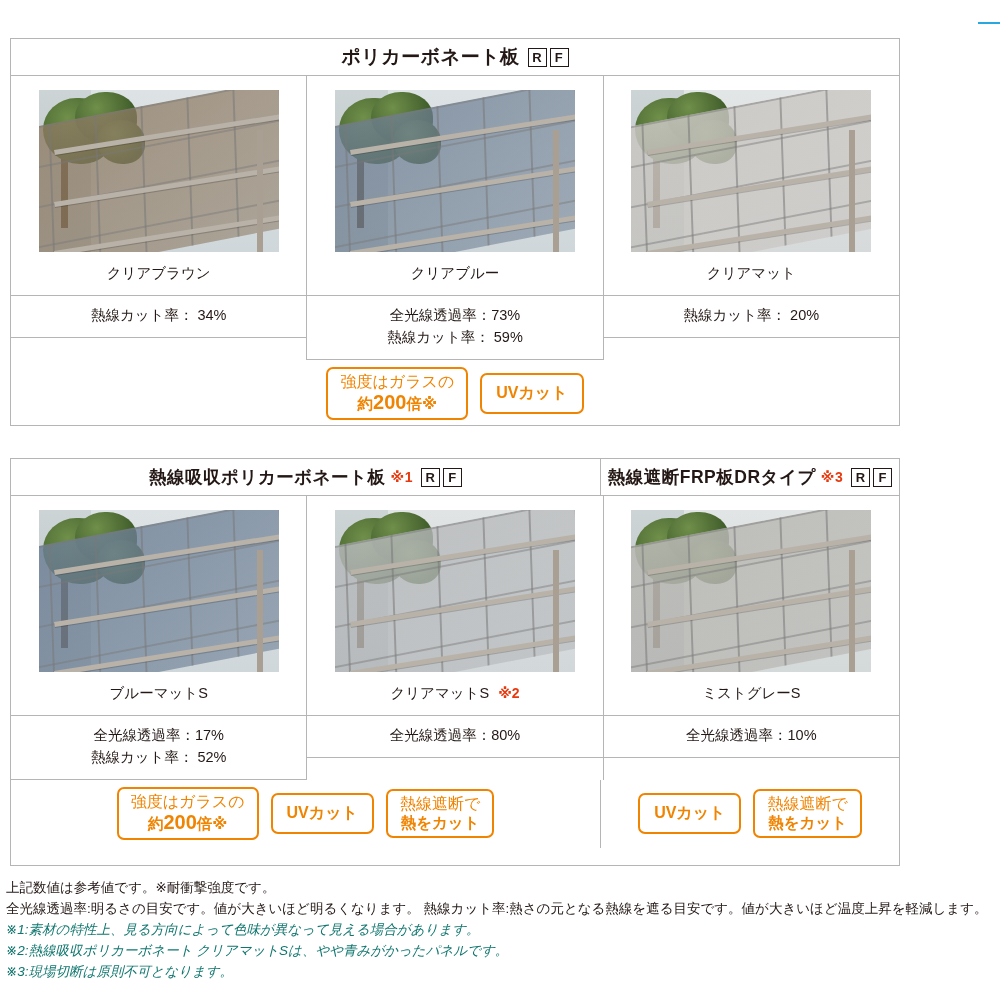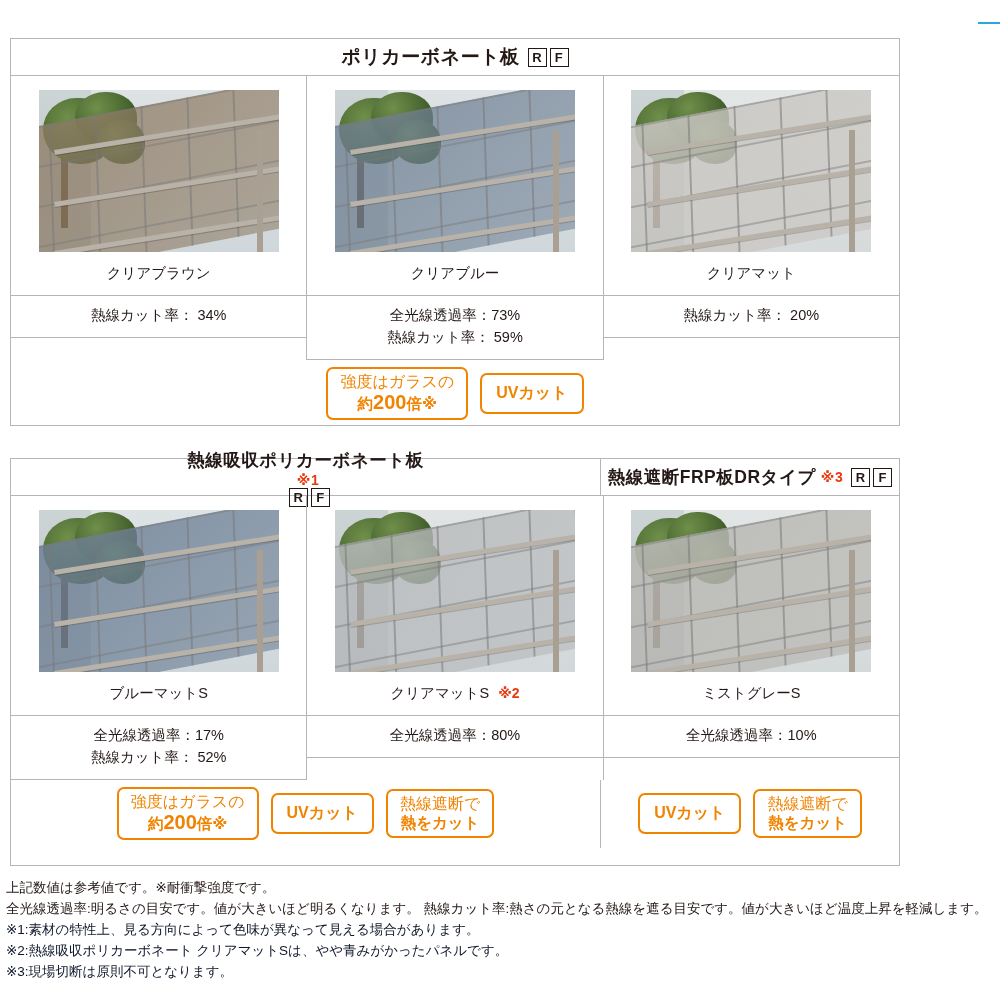--- a/index.html
+++ b/index.html
@@ -26,21 +26,21 @@
     justify-content: center;
     font-size: 19px;
     font-weight: bold;
     letter-spacing: 0.5px;
   }
   .hdr-split { display: flex; width: 100%; height: 100%; }
   .hdr-cell {
     display: flex; align-items: center; justify-content: center;
     font-size: 17.5px; font-weight: bold;
   }
-  .hdr-cell.left { width: 590px; border-right: 1px solid #b5b5b6; flex-direction: column; }
+  .hdr-cell.left { width: 590px; border-right: 1px solid #b5b5b6; }
   .hdr-cell.right { flex: 1; }
 
   .badge-rf { display: inline-flex; gap: 3px; margin-left: 8px; vertical-align: middle; }
   .rf {
     width: 19px; height: 19px;
     border: 1px solid #231815;
     font-size: 13px; font-weight: bold;
     display: inline-flex; align-items: center; justify-content: center;
     line-height: 1;
   }
@@ -104,21 +104,21 @@
 
   
   .footnotes {
     position: absolute;
     left: 6px;
     top: 878px;
     width: 990px;
     font-size: 13.5px;
     line-height: 1.55;
   }
-  .footnotes .fn-red { color: #0f172a; }
+  .footnotes .fn-red { color: #0f766e; font-style: italic; }
 
   
   .tr-line { position: absolute; right: 0; top: 22px; width: 22px; height: 2px; background: #29a7df; }
 
   
   .sky { position: absolute; inset: 0; }
   .roof {
     position: absolute;
     left: -14%; top: 8%;
     width: 128%; height: 92%;

